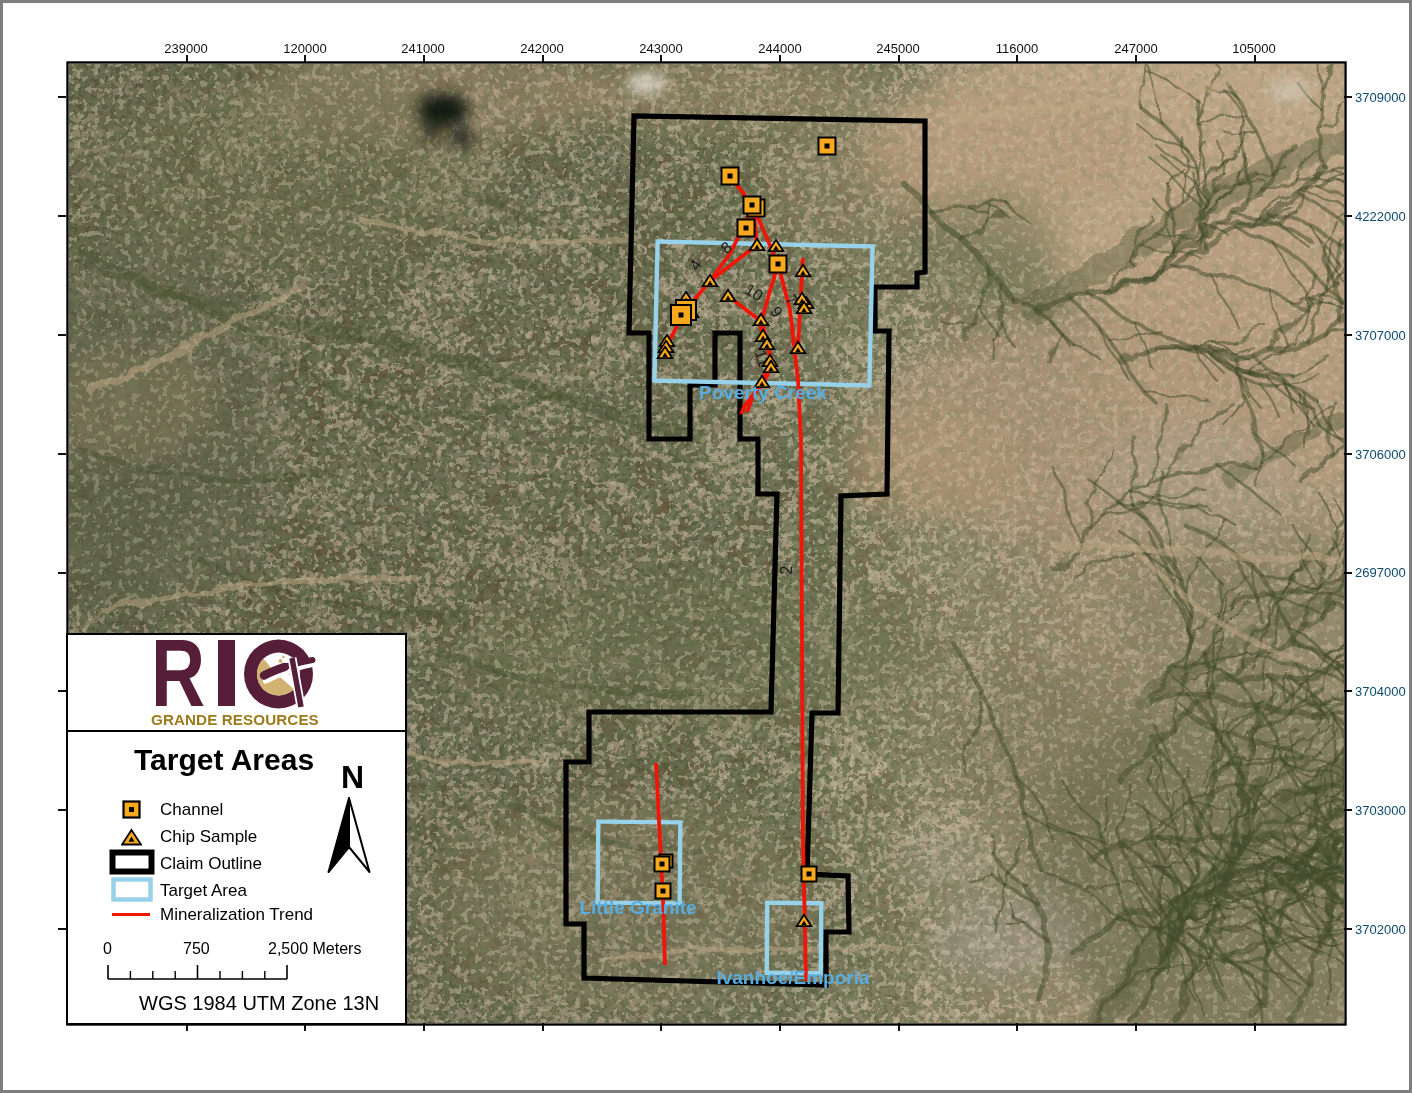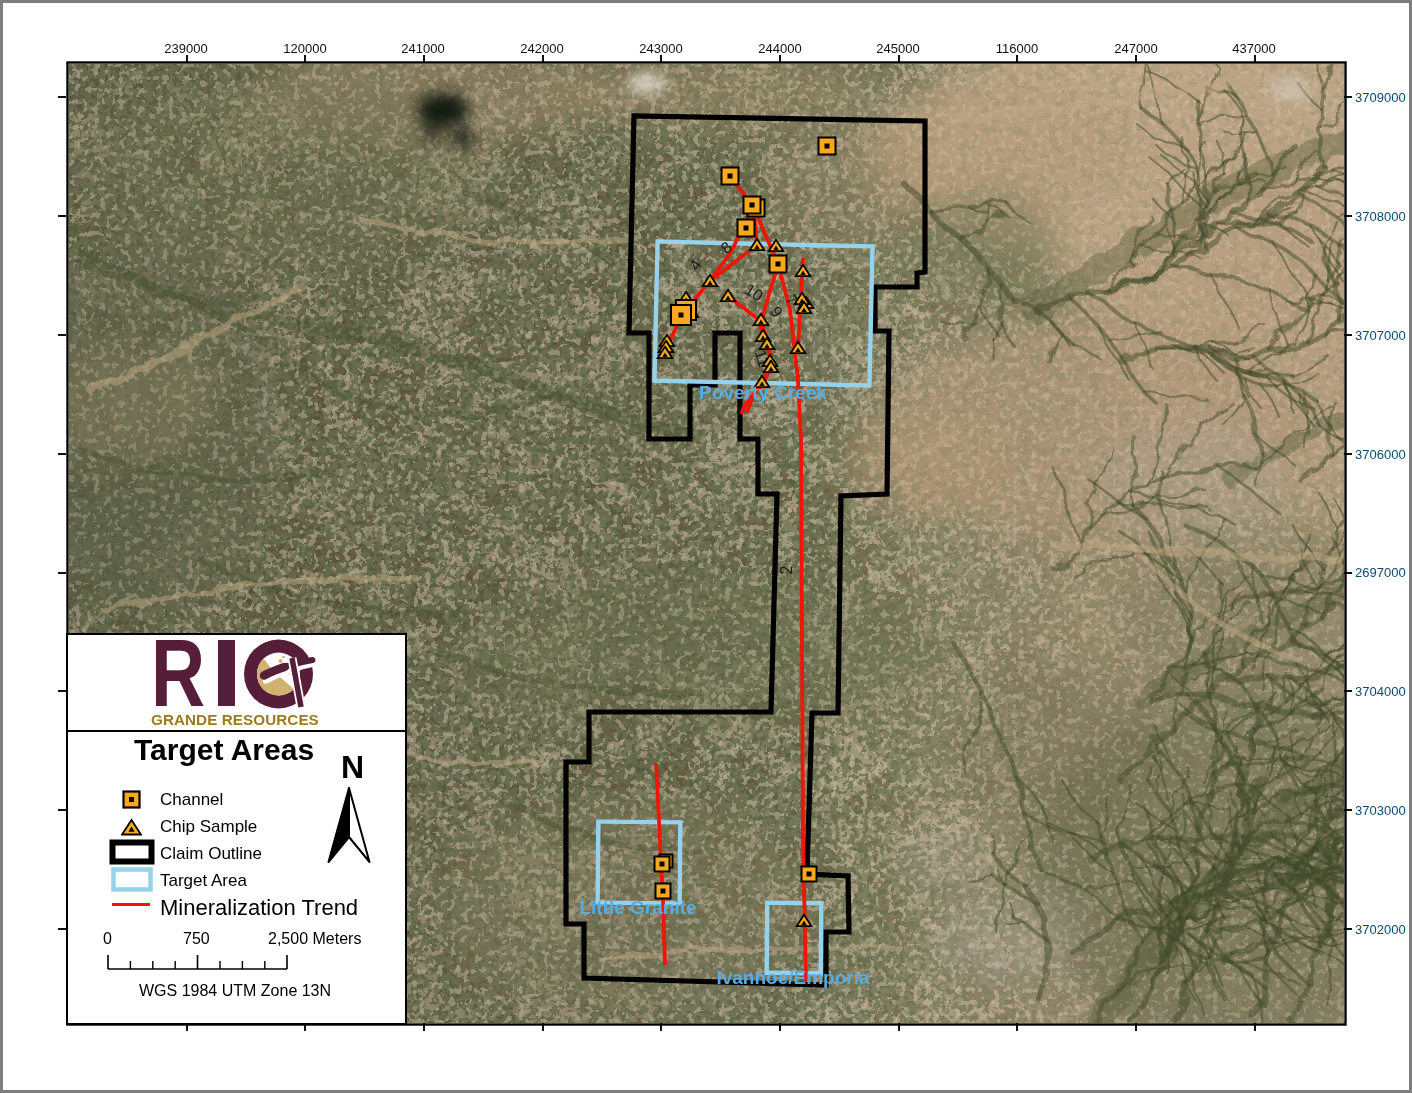--- a/index.html
+++ b/index.html
@@ -16,21 +16,21 @@
 
 <div class="tlab" style="left:186px;top:41px">239000</div>
 <div class="tlab" style="left:305px;top:41px">120000</div>
 <div class="tlab" style="left:423px;top:41px">241000</div>
 <div class="tlab" style="left:542px;top:41px">242000</div>
 <div class="tlab" style="left:661px;top:41px">243000</div>
 <div class="tlab" style="left:780px;top:41px">244000</div>
 <div class="tlab" style="left:898px;top:41px">245000</div>
 <div class="tlab" style="left:1017px;top:41px">116000</div>
 <div class="tlab" style="left:1136px;top:41px">247000</div>
-<div class="tlab" style="left:1254px;top:41px">437000</div>
+<div class="tlab" style="left:1254px;top:41px">105000</div>
 <div class="tick" style="left:186px;top:55px;width:1.6px;height:8px"></div>
 <div class="tick" style="left:304px;top:55px;width:1.6px;height:8px"></div>
 <div class="tick" style="left:423px;top:55px;width:1.6px;height:8px"></div>
 <div class="tick" style="left:542px;top:55px;width:1.6px;height:8px"></div>
 <div class="tick" style="left:660px;top:55px;width:1.6px;height:8px"></div>
 <div class="tick" style="left:779px;top:55px;width:1.6px;height:8px"></div>
 <div class="tick" style="left:898px;top:55px;width:1.6px;height:8px"></div>
 <div class="tick" style="left:1016px;top:55px;width:1.6px;height:8px"></div>
 <div class="tick" style="left:1135px;top:55px;width:1.6px;height:8px"></div>
 <div class="tick" style="left:1254px;top:55px;width:1.6px;height:8px"></div>
@@ -38,21 +38,21 @@
 <div class="tick" style="left:304px;top:1023px;width:1.6px;height:8px"></div>
 <div class="tick" style="left:423px;top:1023px;width:1.6px;height:8px"></div>
 <div class="tick" style="left:542px;top:1023px;width:1.6px;height:8px"></div>
 <div class="tick" style="left:660px;top:1023px;width:1.6px;height:8px"></div>
 <div class="tick" style="left:779px;top:1023px;width:1.6px;height:8px"></div>
 <div class="tick" style="left:898px;top:1023px;width:1.6px;height:8px"></div>
 <div class="tick" style="left:1016px;top:1023px;width:1.6px;height:8px"></div>
 <div class="tick" style="left:1135px;top:1023px;width:1.6px;height:8px"></div>
 <div class="tick" style="left:1254px;top:1023px;width:1.6px;height:8px"></div>
 <div class="rlab" style="left:1355px;top:97px">3709000</div>
-<div class="rlab" style="left:1355px;top:216px">3708000</div>
+<div class="rlab" style="left:1355px;top:216px">4222000</div>
 <div class="rlab" style="left:1355px;top:335px">3707000</div>
 <div class="rlab" style="left:1355px;top:454px">3706000</div>
 <div class="rlab" style="left:1355px;top:572px">2697000</div>
 <div class="rlab" style="left:1355px;top:691px">3704000</div>
 <div class="rlab" style="left:1355px;top:810px">3703000</div>
 <div class="rlab" style="left:1355px;top:929px">3702000</div>
 <div class="tick" style="left:1344px;top:96px;width:8px;height:1.6px"></div>
 <div class="tick" style="left:1344px;top:215px;width:8px;height:1.6px"></div>
 <div class="tick" style="left:1344px;top:334px;width:8px;height:1.6px"></div>
 <div class="tick" style="left:1344px;top:453px;width:8px;height:1.6px"></div>
@@ -1022,21 +1022,21 @@
      <path d="M-14.5,1 C 1,-6 16,-11 34,-14" stroke="#571e3a" stroke-width="6" fill="none" stroke-linecap="round"></path>
      <path d="M-14.5,1.5 C -7,-2.5 0,-5 6,-7" stroke="#571e3a" stroke-width="8.5" fill="none" stroke-linecap="round"></path>
      <path d="M13.5,-16 L22.5,33" stroke="#fff" stroke-width="9" fill="none"></path>
      <path d="M13.5,-16 L22.5,33" stroke="#571e3a" stroke-width="5.5" fill="none"></path>
    </g>
 
    <text x="83" y="90" font-family="Liberation Sans, sans-serif" font-weight="bold" font-size="15.2" fill="#9c7b1c" letter-spacing="0.1">GRANDE RESOURCES</text>
   </svg>
  </div>
 
- <div style="position:absolute;left:0;top:84px;width:337px;height:315px">
+ <div style="position:absolute;left:0;top:94px;width:337px;height:315px">
 
   <div style="position:absolute;left:66px;top:14px;font-size:30px;font-weight:bold;color:#000">Target Areas</div>
 
   <div style="position:absolute;left:273px;top:30px;font-size:32px;font-weight:bold">N</div>
 
   <svg style="position:absolute;left:255px;top:66px" width="52" height="82" viewBox="0 0 52 82">
     <path d="M26 3 L5.5 77 L26 52 Z" fill="#000" stroke="#000" stroke-width="2" stroke-linejoin="round"></path>
     <path d="M26 3 L46.5 77 L26 52 Z" fill="#fff" stroke="#000" stroke-width="2" stroke-linejoin="round"></path>
   </svg>
 
@@ -1061,27 +1061,27 @@
   <div style="position:absolute;left:92px;top:125px;font-size:17px">Claim Outline</div>
 
   <svg style="position:absolute;left:43px;top:148px" width="42" height="25">
         <rect x="2.5" y="2.5" width="37" height="20" fill="none" stroke="#97d1ea" stroke-width="4.5"></rect>
       </svg>
 
   <div style="position:absolute;left:92px;top:152px;font-size:17px">Target Area</div>
 
   <div style="position:absolute;left:44px;top:184px;width:38px;height:3.2px;background:#f01507"></div>
 
-  <div style="position:absolute;left:92px;top:176px;font-size:22px">Mineralization Trend</div>
+  <div style="position:absolute;left:92px;top:176px;font-size:17px">Mineralization Trend</div>
 
   <div style="position:absolute;left:35px;top:211px;font-size:16px">0</div>
   <div style="position:absolute;left:115px;top:211px;font-size:16px">750</div>
   <div style="position:absolute;left:200px;top:211px;font-size:16px">2,500 Meters</div>
 
   <svg style="position:absolute;left:39px;top:234px" width="186" height="18" viewBox="0 0 186 18">
     <path d="M1 16 L180 16" stroke="#000" stroke-width="1.6"></path>
     <path d="M1 2 L1 16 M90.5 2 L90.5 16 M180 2 L180 16" stroke="#000" stroke-width="1.6"></path>
     <path d="M23.4 8 L23.4 16 M45.8 8 L45.8 16 M68.2 8 L68.2 16 M113 8 L113 16 M135.4 8 L135.4 16 M157.8 8 L157.8 16" stroke="#000" stroke-width="1.4"></path>
   </svg>
 
-  <div style="position:absolute;left:71px;top:263px;font-size:16px">WGS 1984 UTM Zone 13N</div>
+  <div style="position:absolute;left:71px;top:263px;font-size:20px">WGS 1984 UTM Zone 13N</div>
  </div>
 </div>
 
 </body></html>

